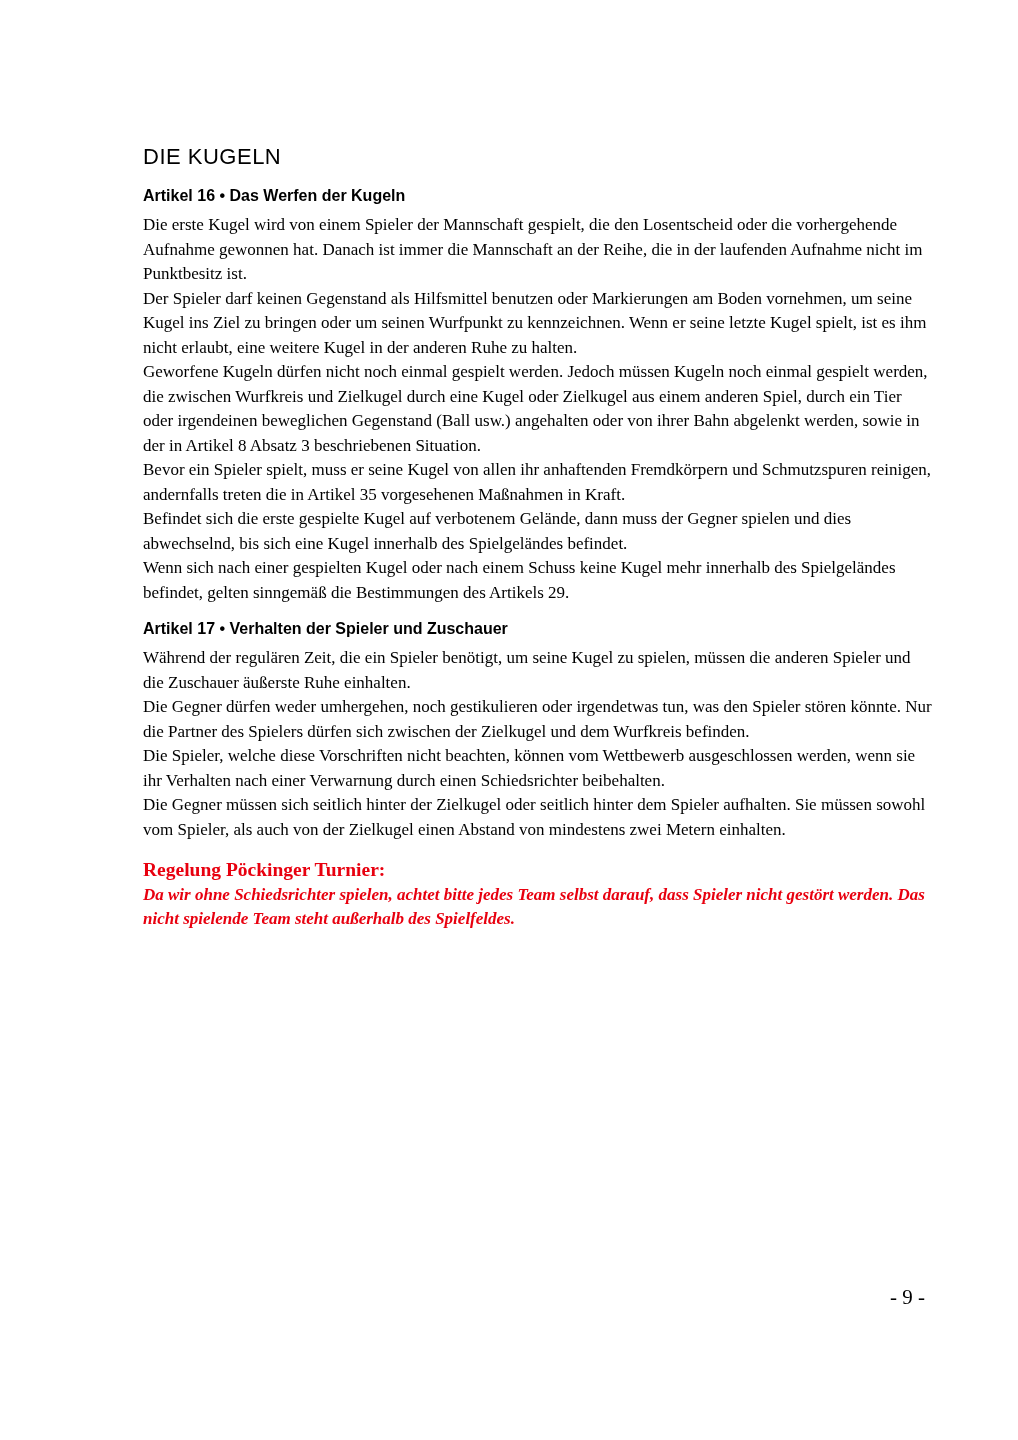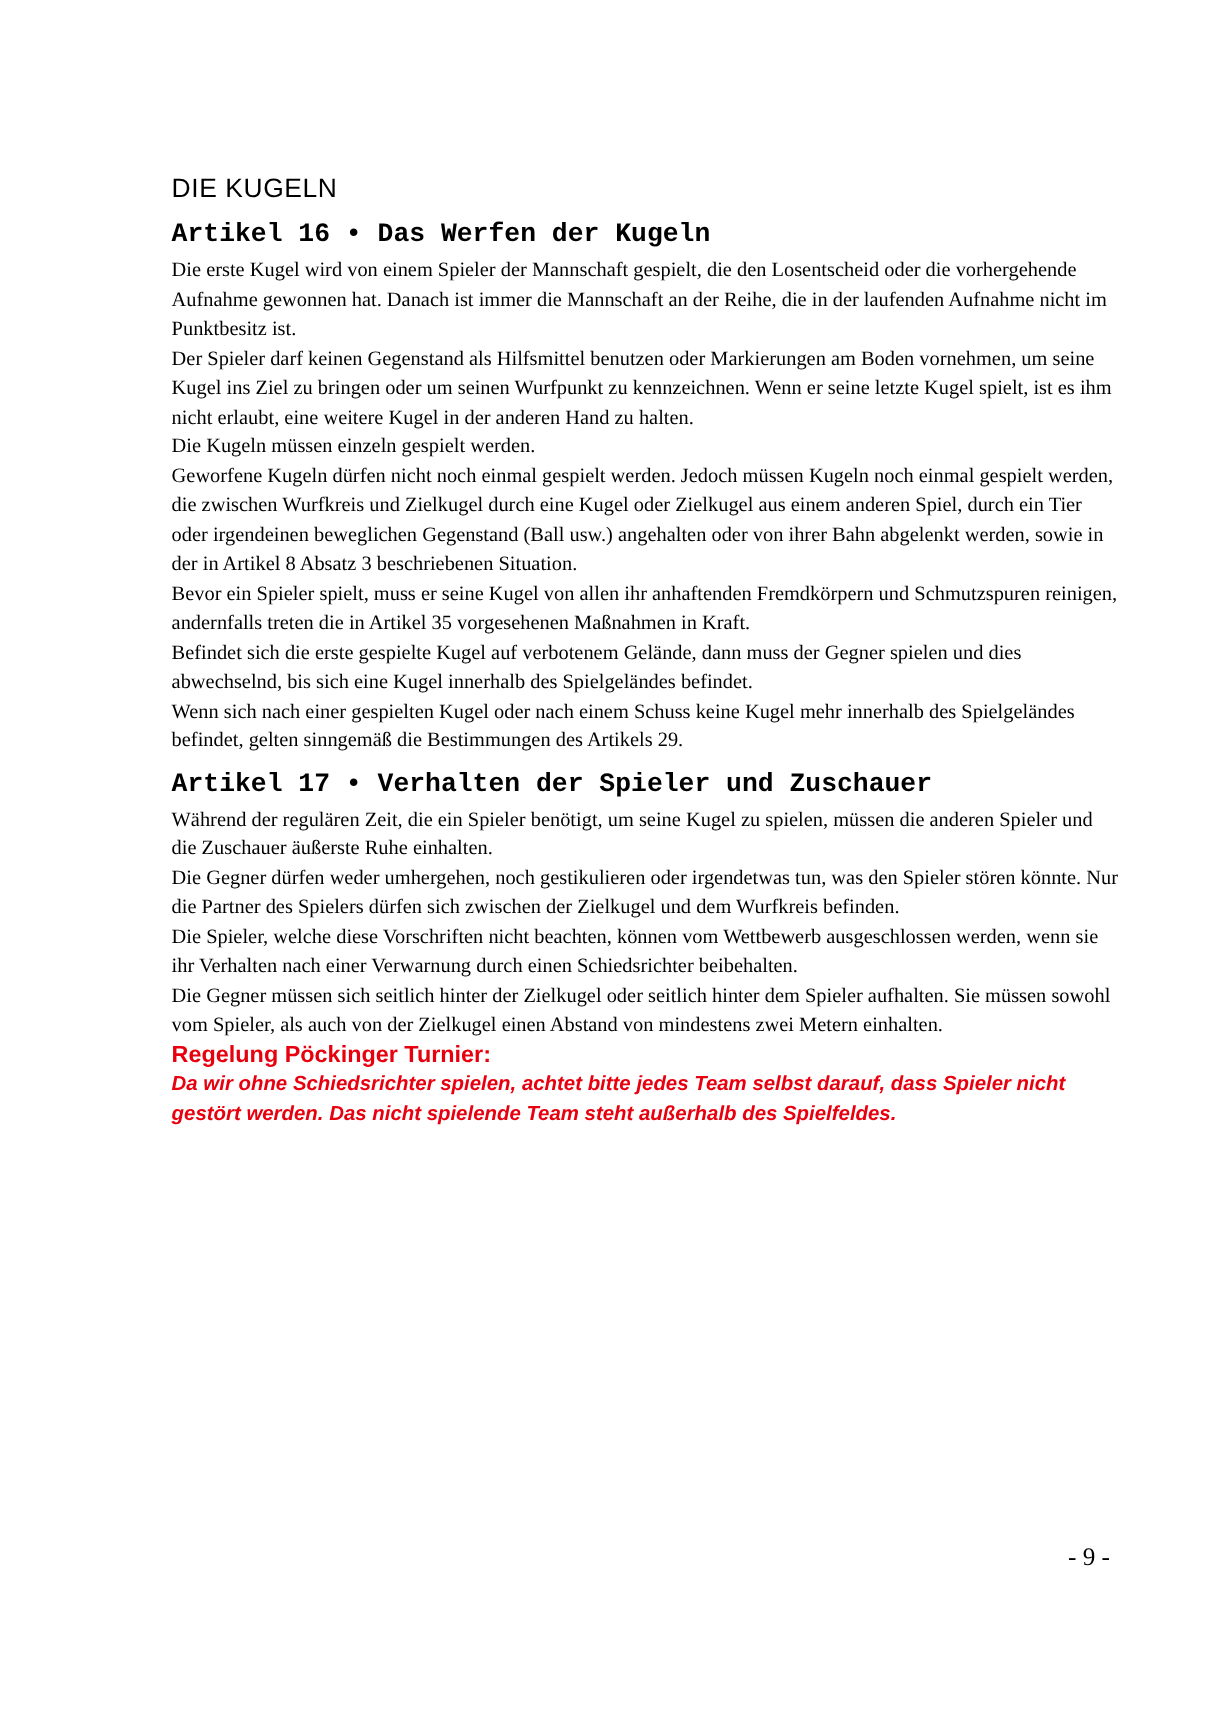--- a/index.html
+++ b/index.html
@@ -22,36 +22,36 @@
   }
   .doc-title {
     font-family: "Liberation Sans", sans-serif;
     font-size: 22px;
     font-weight: 400;
     line-height: 28px;
     letter-spacing: 0.5px;
     margin: 0 0 13px 0;
   }
   .section-heading {
-    font-family: Liberation Mono, monospace;
-    font-size: 22px;
+    font-family: Liberation Sans, sans-serif;
+    font-size: 16px;
     font-weight: 700;
     line-height: 23px;
     margin: 0 0 6px 0;
   }
   .section--second { margin-top: 12px; }
   .body-par {
     font-size: 17px;
     line-height: 24.5px;
     margin: 0;
     text-align: left;
   }
   .notice {
-    margin-top: 0;
-    font-family: Liberation Sans, sans-serif;
+    margin-top: 16px;
+    font-family: Liberation Serif, serif;
     color: var(--accent-red);
   }
   .notice-heading {
     font-size: 19.5px;
     font-weight: 700;
     line-height: 24.5px;
     margin: 0;
   }
   .notice-body {
     font-size: 17px;
@@ -73,22 +73,21 @@
 <body>
 
 <div class="page">
   <div class="content">
 
     <h1 class="doc-title">DIE KUGELN</h1>
 
     <div class="section">
       <h2 class="section-heading">Artikel 16 • Das Werfen der Kugeln</h2>
       <p class="body-par">Die erste Kugel wird von einem Spieler der Mannschaft gespielt, die den Losentscheid oder die vorhergehende Aufnahme gewonnen hat. Danach ist immer die Mannschaft an der Reihe, die in der laufenden Aufnahme nicht im Punktbesitz ist.</p>
-      <p class="body-par">Der Spieler darf keinen Gegenstand als Hilfsmittel benutzen oder Markierungen am Boden vornehmen, um seine Kugel ins Ziel zu bringen oder um seinen Wurfpunkt zu kennzeichnen. Wenn er seine letzte Kugel spielt, ist es ihm nicht erlaubt, eine weitere Kugel in der anderen Hand zu halten.</p>
-      <p class="body-par">Die Kugeln müssen einzeln gespielt werden.</p>
+      <p class="body-par">Der Spieler darf keinen Gegenstand als Hilfsmittel benutzen oder Markierungen am Boden vornehmen, um seine Kugel ins Ziel zu bringen oder um seinen Wurfpunkt zu kennzeichnen. Wenn er seine letzte Kugel spielt, ist es ihm nicht erlaubt, eine weitere Kugel in der anderen Ruhe zu halten.</p>
       <p class="body-par">Geworfene Kugeln dürfen nicht noch einmal gespielt werden. Jedoch müssen Kugeln noch einmal gespielt werden, die zwischen Wurfkreis und Zielkugel durch eine Kugel oder Zielkugel aus einem anderen Spiel, durch ein Tier oder irgendeinen beweglichen Gegenstand (Ball usw.) angehalten oder von ihrer Bahn abgelenkt werden, sowie in der in Artikel 8 Absatz 3 beschriebenen Situation.</p>
       <p class="body-par">Bevor ein Spieler spielt, muss er seine Kugel von allen ihr anhaftenden Fremdkörpern und Schmutzspuren reinigen, andernfalls treten die in Artikel 35 vorgesehenen Maßnahmen in Kraft.</p>
       <p class="body-par">Befindet sich die erste gespielte Kugel auf verbotenem Gelände, dann muss der Gegner spielen und dies abwechselnd, bis sich eine Kugel innerhalb des Spielgeländes befindet.</p>
       <p class="body-par">Wenn sich nach einer gespielten Kugel oder nach einem Schuss keine Kugel mehr innerhalb des Spielgeländes befindet, gelten sinngemäß die Bestimmungen des Artikels 29.</p>
     </div>
 
     <div class="section section--second">
       <h2 class="section-heading">Artikel 17 • Verhalten der Spieler und Zuschauer</h2>
       <p class="body-par">Während der regulären Zeit, die ein Spieler benötigt, um seine Kugel zu spielen, müssen die anderen Spieler und die Zuschauer äußerste Ruhe einhalten.</p>
       <p class="body-par">Die Gegner dürfen weder umhergehen, noch gestikulieren oder irgendetwas tun, was den Spieler stören könnte. Nur die Partner des Spielers dürfen sich zwischen der Zielkugel und dem Wurfkreis befinden.</p>

